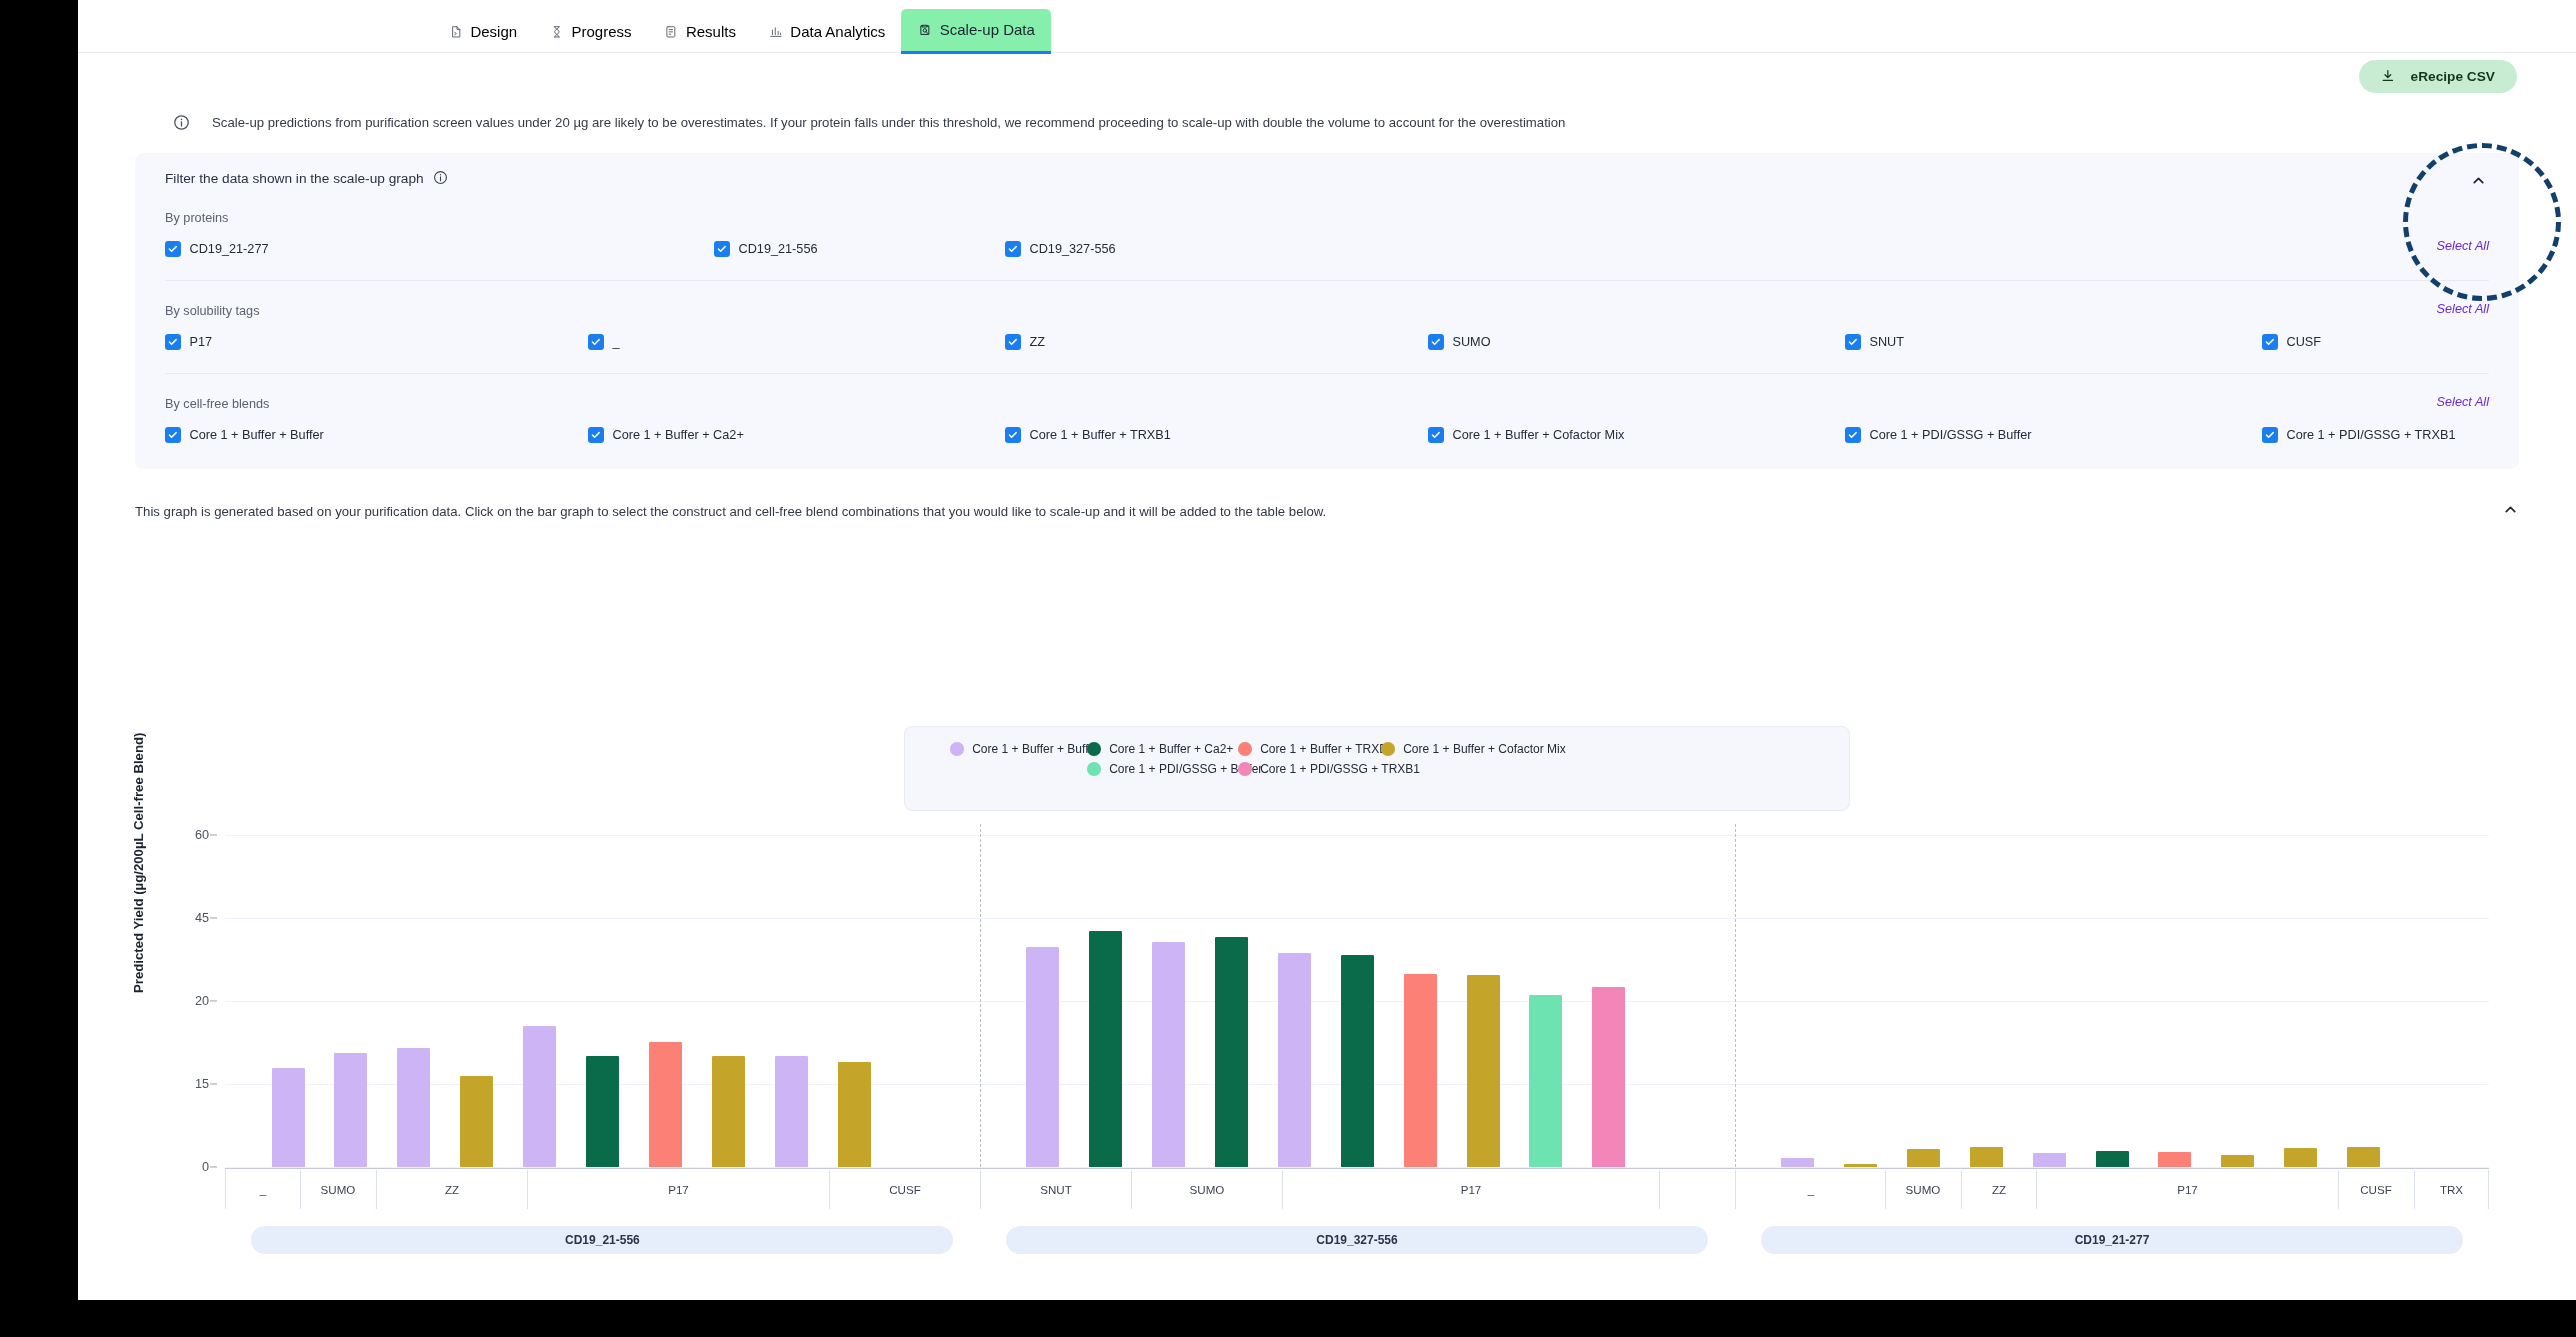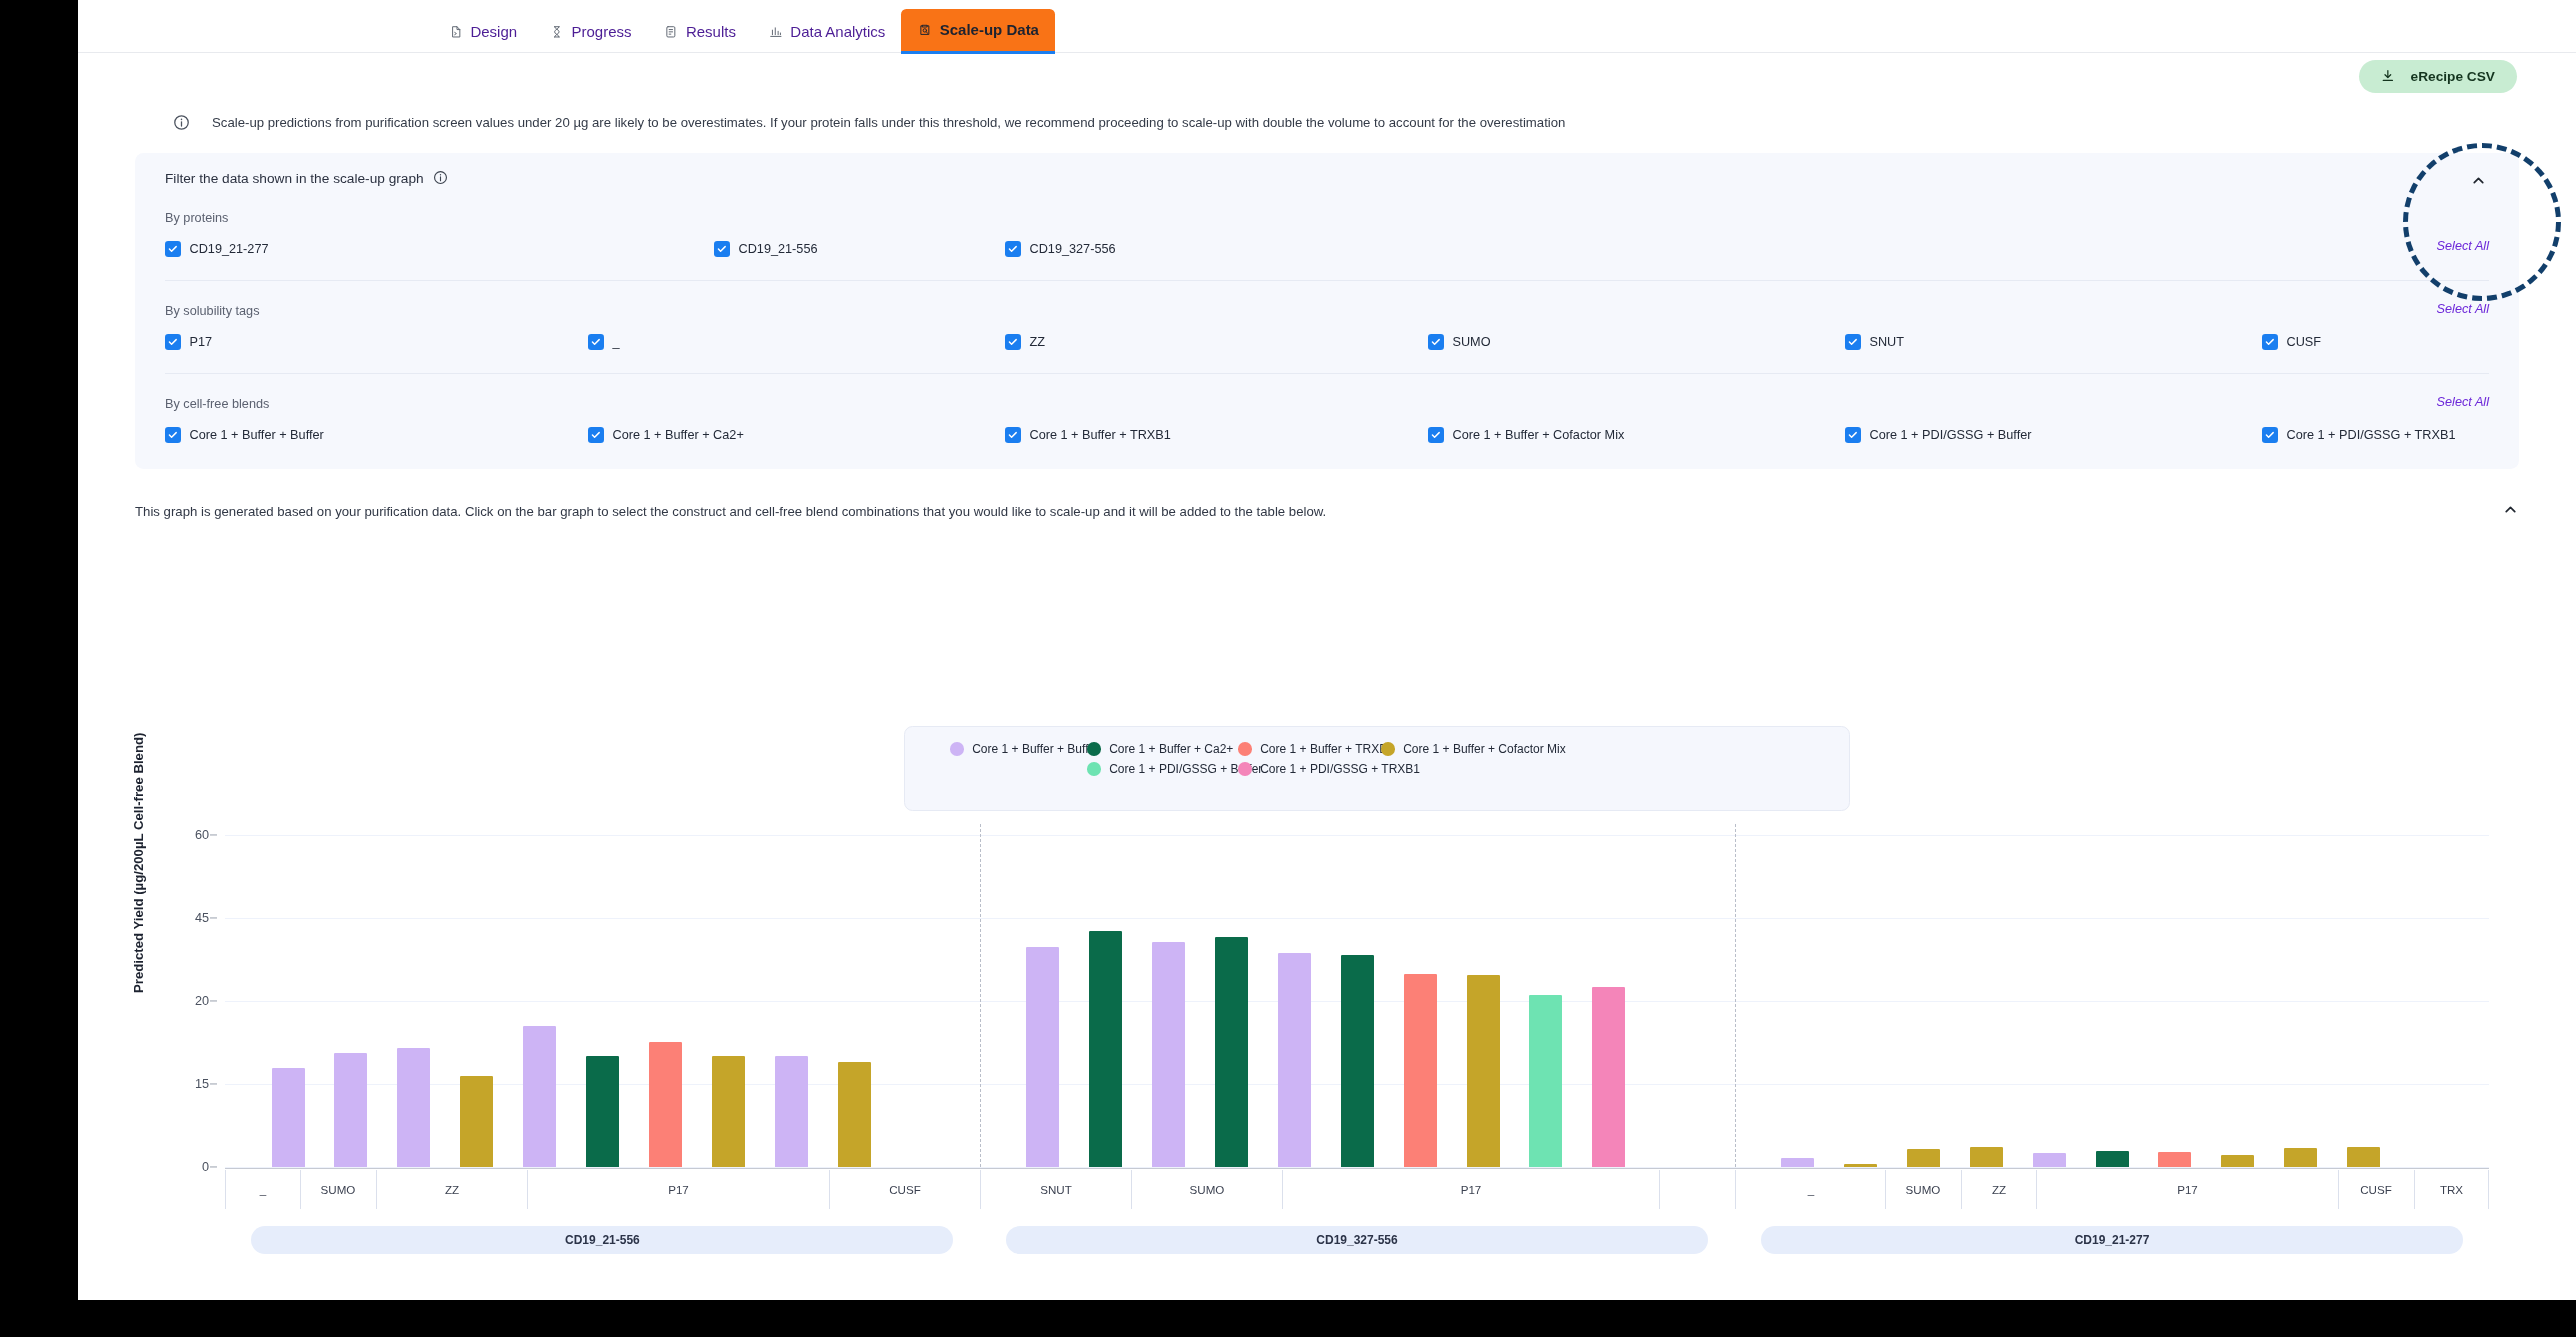--- a/index.html
+++ b/index.html
@@ -17,27 +17,27 @@
   }
   
   .tabbar {
     position:relative; height:53px; width:100%;
     border-bottom:1.6px solid #e8eaee; background:#fff;
     display:flex; align-items:flex-end; padding-left:354px;
   }
   .tab {
     display:flex; align-items:center; gap:7.4px;
     padding:11.6px 16px 12.7px 16px;
-    font-size:15px; color:#4c1d95; position:relative; top:1.6px;
+    font-size:15px; color:#000000; position:relative; top:1.6px;
     border-bottom:1.6px solid transparent; cursor:pointer; white-space:nowrap;
   }
   .tab .ic { display:inline-flex; width:15px; height:15px; align-items:center; justify-content:center; }
   .tab .ic svg { width:13.7px; height:13.7px; }
   .tab.active {
-    background:#f97316; color:#1d2330; font-weight:bold;
+    background:#86efac; color:#1d2330; font-weight:normal;
     border-bottom:3.7px solid #1a7ef0;
     border-top-left-radius:5.3px; border-top-right-radius:5.3px;
   }
   
   .csvrow { height:51px; position:relative; }
   .csvbtn {
     position:absolute; right:59px; top:7.4px;
     background:#c8ecd2; color:#14351f; border:none; border-radius:528px;
     padding:0 22px; height:33px; font-size:13.7px; font-weight:bold;
     display:flex; align-items:center; gap:16px; cursor:pointer;

